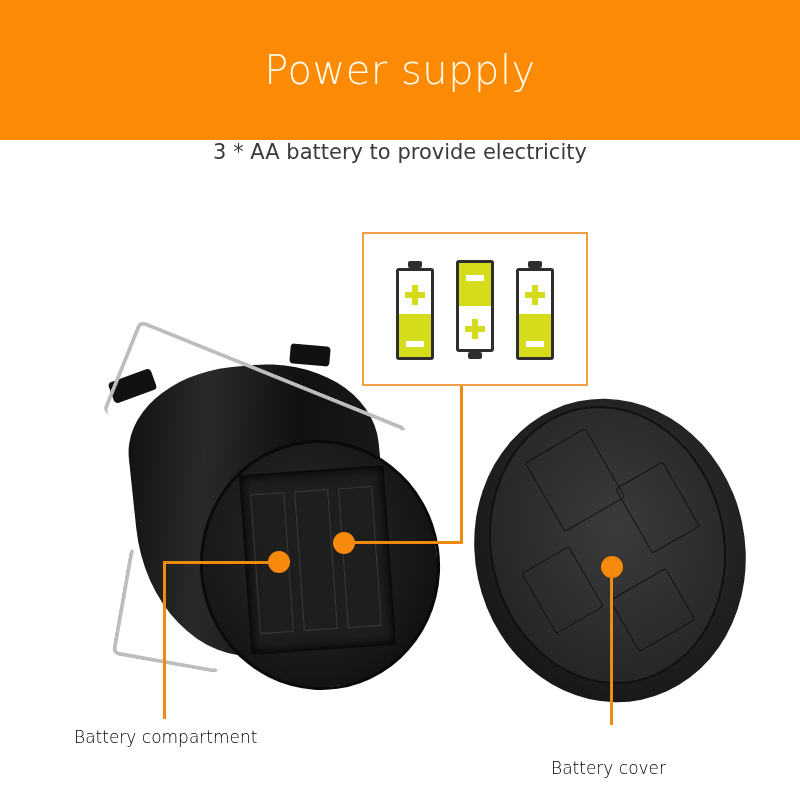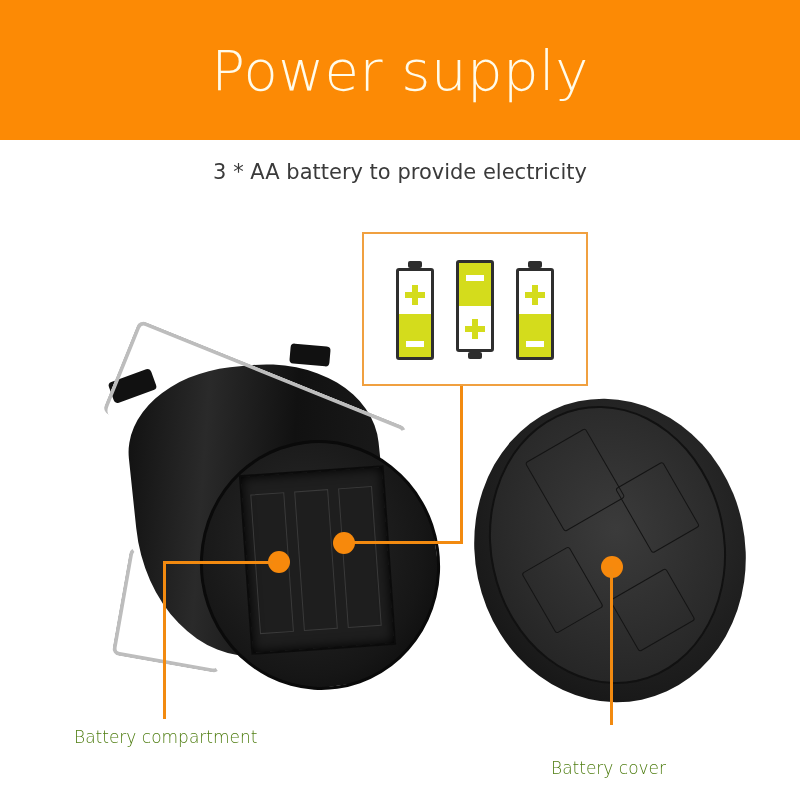--- a/index.html
+++ b/index.html
@@ -5,25 +5,25 @@
   * { margin: 0; padding: 0; box-sizing: border-box; }
   html, body { width: 800px; height: 800px; background: #ffffff; overflow: hidden; }
   body { position: relative; font-family: "DejaVu Sans", sans-serif; }
 
   .banner {
     position: absolute; left: 0; top: 0; width: 800px; height: 140px;
     background: #fc8a05;
     display: flex; align-items: center; justify-content: center;
   }
   .banner-title {
-    color: #fffbea; font-size: 56px; font-weight: 300; letter-spacing: 0.5px;
+    color: #fffbea; font-size: 40px; font-weight: 300; letter-spacing: 0.5px;
     font-family: "DejaVu Sans", sans-serif;
   }
   .subtitle {
-    position: absolute; top: 160px; left: 0; width: 800px; text-align: center;
+    position: absolute; top: 140px; left: 0; width: 800px; text-align: center;
     font-size: 21px; color: #3a3a3a; font-family: "DejaVu Sans", sans-serif;
   }
 
   
   .battery-box {
     position: absolute; left: 362px; top: 232px; width: 226px; height: 154px;
     border: 2px solid #f0a040; background: #fff;
   }
   .battery {
     position: absolute; width: 38px; height: 92px;
@@ -84,21 +84,21 @@
     border-radius: 50%; transform: rotate(-12deg);
   }
   .cover-inner {
     position: absolute; left: 490px; top: 405px; width: 235px; height: 280px;
     background: radial-gradient(ellipse at 55% 45%, #3b3b3b 0%, #2a2a2a 60%, #1e1e1e 100%);
     border-radius: 50%; transform: rotate(-12deg); border: 2px solid #111;
   }
   .cover-rib { position: absolute; border: 1px solid #141414; border-radius: 3px; }
 
   .label {
-    position: absolute; font-size: 17px; color: #4d7c0f; font-family: "DejaVu Sans", sans-serif;
+    position: absolute; font-size: 17px; color: #000000; font-family: "DejaVu Sans", sans-serif;
     font-weight: 300;
   }
 </style>
 </head>
 <body>
 
 <div class="banner">
   <span class="banner-title">Power supply</span>
 </div>
 <div class="subtitle">3 * AA battery to provide electricity</div>

